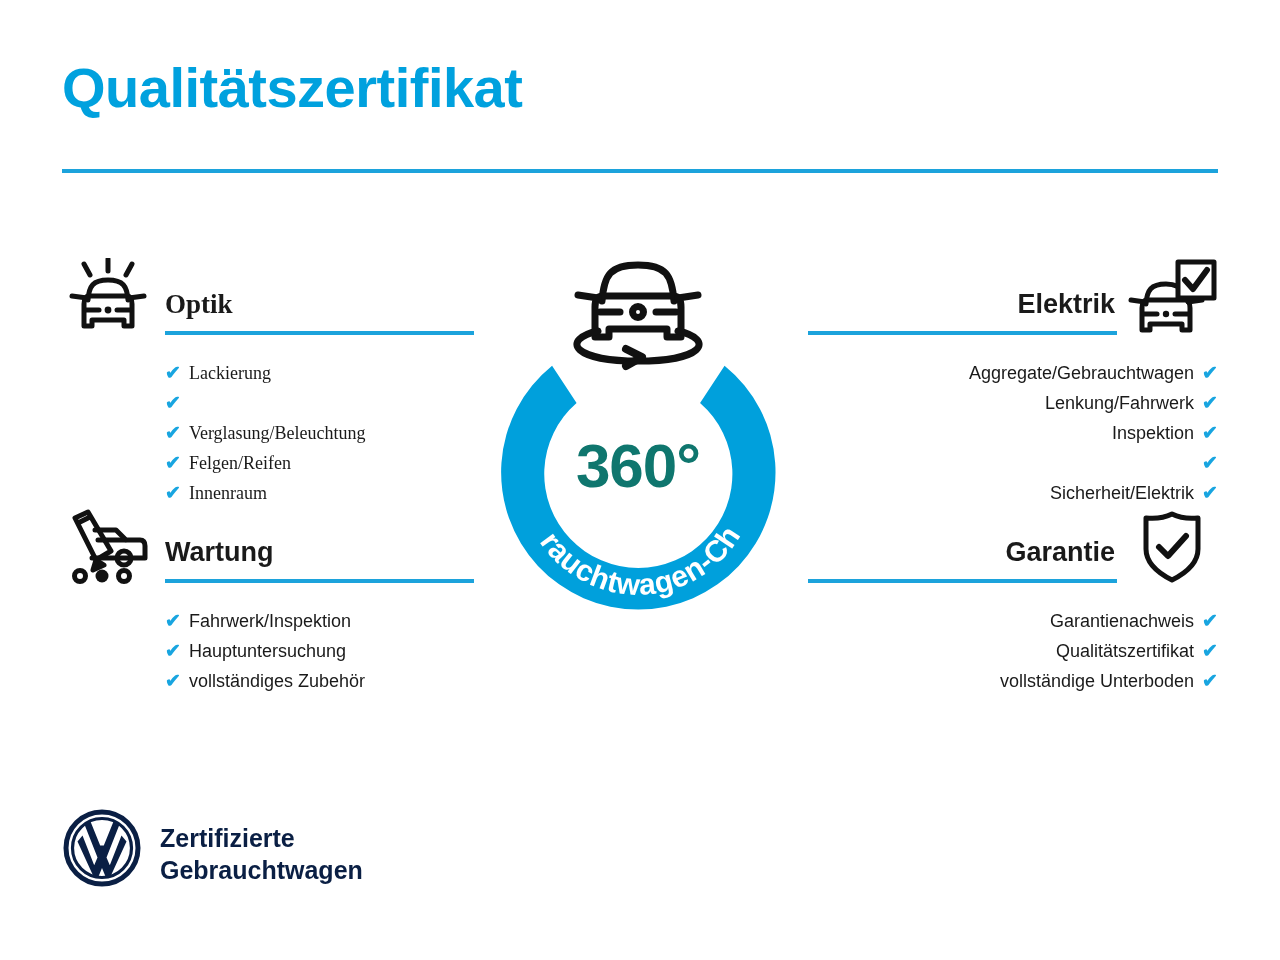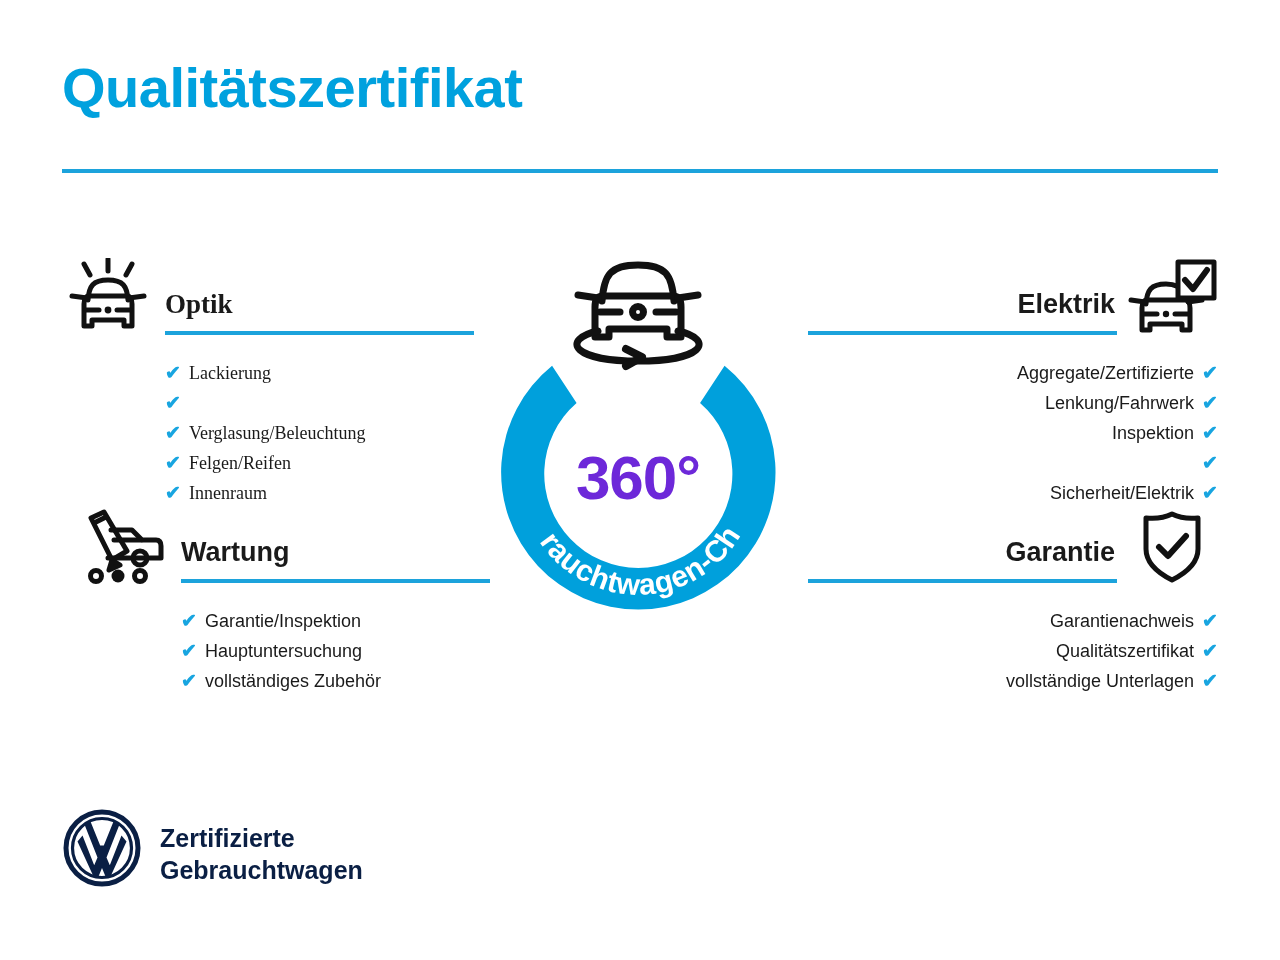--- a/index.html
+++ b/index.html
@@ -40,21 +40,21 @@
     height: 4px;
     background: #1CA3DC;
   }
 
   
   .section {
     position: absolute;
   }
 
   .sec-optik    { left: 62px;  top: 258px; width: 412px; font-family: Liberation Serif, serif; }
-  .sec-wartung  { left: 78px;  top: 506px; width: 412px; }
+  .sec-wartung  { left: 62px;  top: 506px; width: 412px; }
   .sec-technik  { left: 800px; top: 258px; width: 418px; }
   .sec-garantie { left: 800px; top: 506px; width: 418px; }
 
   .sec-head {
     position: relative;
     height: 88px;
   }
 
   .sec-icon {
     position: absolute;
@@ -121,29 +121,29 @@
     left: 458px;
     top: 285px;
     width: 360px;
     height: 360px;
   }
   .badge svg { display: block; width: 100%; height: 100%; overflow: visible; }
 
   .badge-center-num {
     position: absolute;
     left: 0;
-    top: 12px;
+    top: 0;
     width: 360px;
     height: 360px;
     display: flex;
     align-items: center;
     justify-content: center;
     font-size: 62px;
     font-weight: 700;
-    color: #6d28d9;
+    color: #0f766e;
     letter-spacing: -1px;
     pointer-events: none;
   }
 
   .badge-car {
     position: absolute;
     left: 104px;
     top: -36px;
     width: 152px;
     height: 120px;
@@ -243,21 +243,21 @@
           <circle cx="40" cy="70" r="6.5" fill="#111" stroke="none"></circle>
           <circle cx="62" cy="70" r="5.5" fill="none"></circle>
         </svg>
       </div>
       <div class="sec-title">Wartung</div>
       <div class="sec-rule"></div>
     </div>
     <ul class="check-list">
       <li>
           <span class="tick">✔</span>
-          <span>Garantie/Inspektion</span>
+          <span>Fahrwerk/Inspektion</span>
         </li>
       <li>
           <span class="tick">✔</span>
           <span>Hauptuntersuchung</span>
         </li>
       <li>
           <span class="tick">✔</span>
           <span>vollständiges Zubehör</span>
         </li>
     </ul>
@@ -281,21 +281,21 @@
 
           <rect x="52" y="4" width="36" height="36" fill="#fff" stroke="#111" stroke-width="5"></rect>
           <path d="M59 22 L67 31 L81 12" stroke-width="6"></path>
         </svg>
       </div>
       <div class="sec-title">Elektrik</div>
       <div class="sec-rule"></div>
     </div>
     <ul class="check-list">
       <li>
-          <span>Aggregate/Zertifizierte</span>
+          <span>Aggregate/Gebrauchtwagen</span>
           <span class="tick">✔</span>
         </li>
       <li>
           <span>Lenkung/Fahrwerk</span>
           <span class="tick">✔</span>
         </li>
       <li>
           <span>Inspektion</span>
           <span class="tick">✔</span>
         </li>
@@ -323,21 +323,21 @@
     <ul class="check-list">
       <li>
           <span>Garantienachweis</span>
           <span class="tick">✔</span>
         </li>
       <li>
           <span>Qualitätszertifikat</span>
           <span class="tick">✔</span>
         </li>
       <li>
-          <span>vollständige Unterlagen</span>
+          <span>vollständige Unterboden</span>
           <span class="tick">✔</span>
         </li>
     </ul>
   </div>
 
   <div class="badge">
     <svg viewBox="0 0 360 360">
       <defs>
         <path id="arcPath" d="M 81 256 A 118 118 0 0 0 279 256" fill="none"></path>
       </defs>

